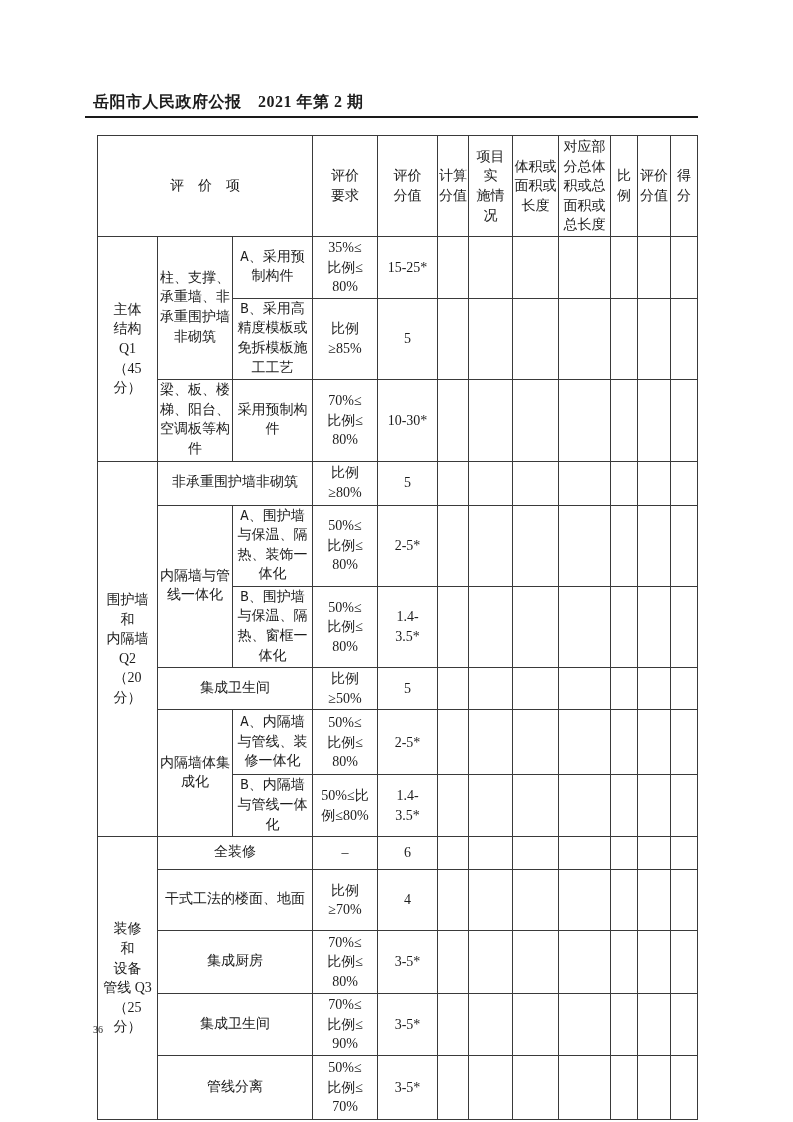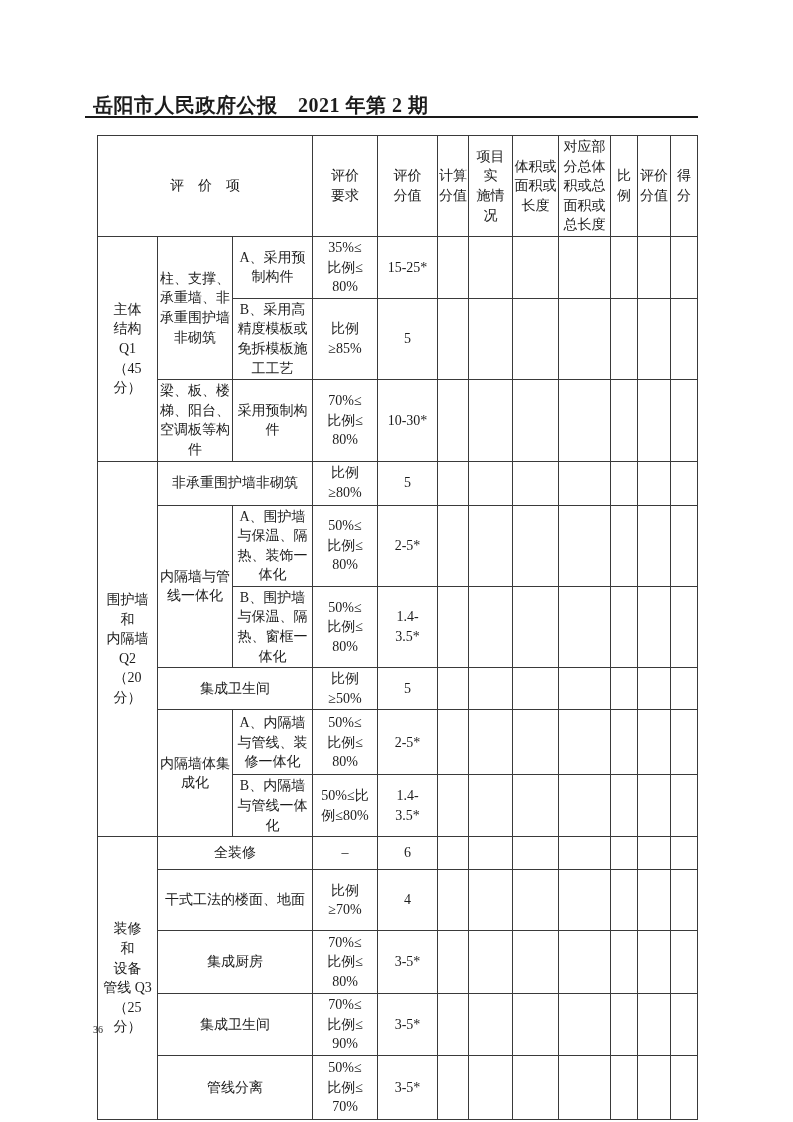--- a/index.html
+++ b/index.html
@@ -13,21 +13,21 @@
   }
   .page {
     position: relative;
     width: 793px; height: 1122px;
     background: #ffffff;
     overflow: hidden;
   }
   .gazette-header {
     position: absolute;
     left: 93px; top: 92px;
-    font-size: 20px;
+    font-size: 16px;
     font-weight: bold;
     letter-spacing: 0.5px;
     white-space: pre;
     text-align: center;
   }
   .header-rule {
     position: absolute;
     left: 85px; top: 116px;
     width: 613px; height: 0;
     border-top: 2px solid #1a1a1a;
@@ -53,20 +53,21 @@
     white-space: pre-line;
     padding: 1px 1px;
   }
   .cell-group {
     white-space: pre-line;
     font-size: 14px;
     margin-left: 20px;
   }
   .cell-sub, .cell-item, .cell-item-wide {
     font-size: 14.5px;
+    font-family: Liberation Mono, monospace;
   }
   .cell-req {
     white-space: pre-line;
     font-size: 13.5px;
     margin-left: 29px;
   }
   .cell-score {
     white-space: pre-line;
     font-size: 14.5px;
   }

